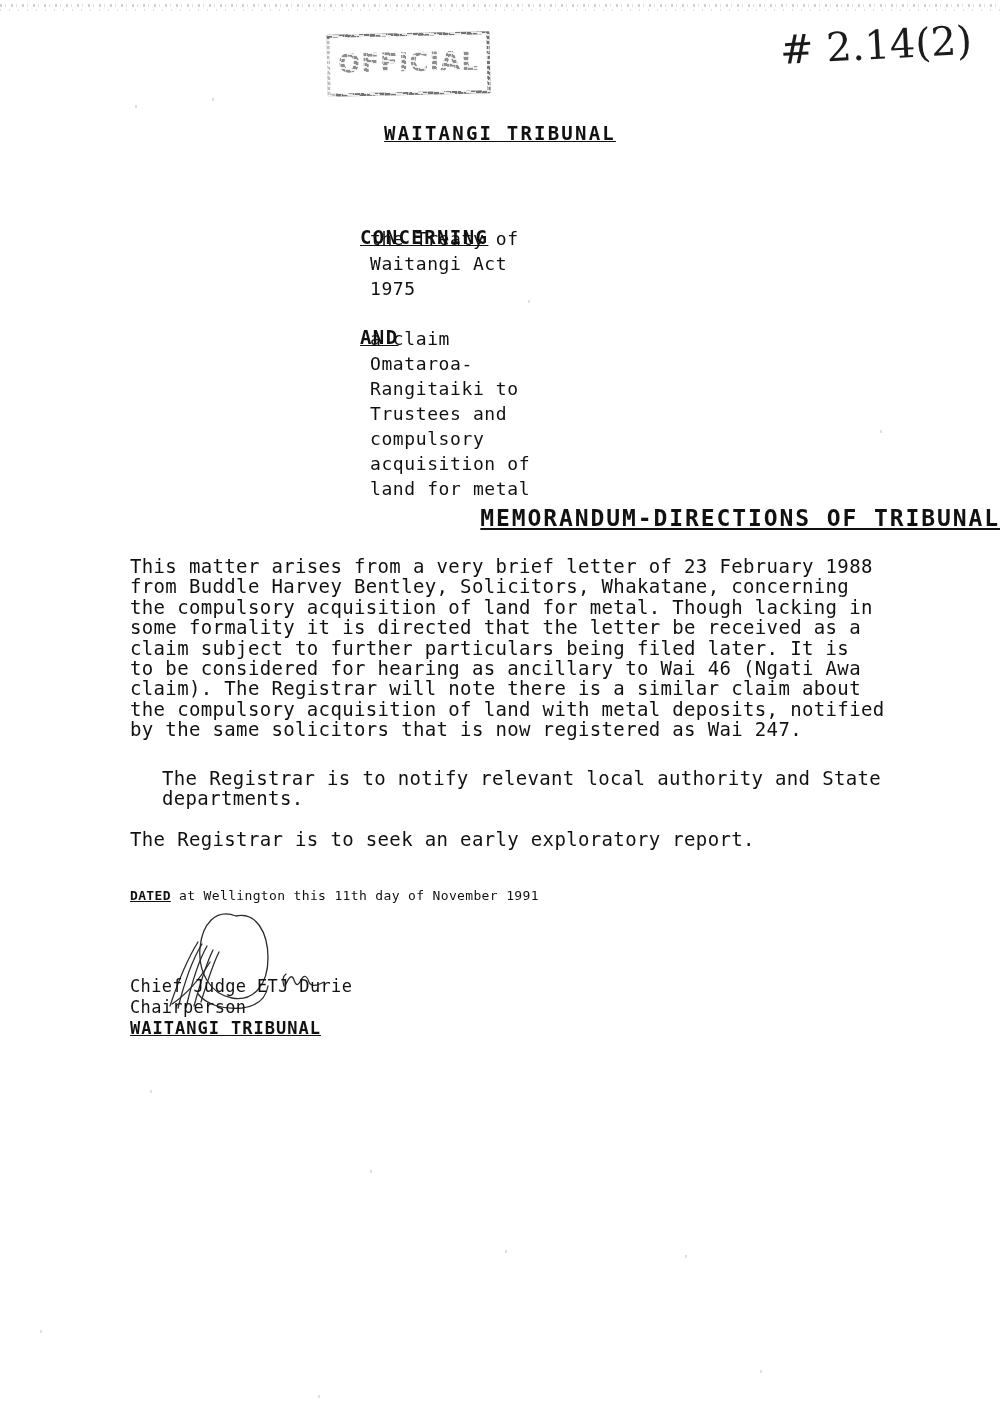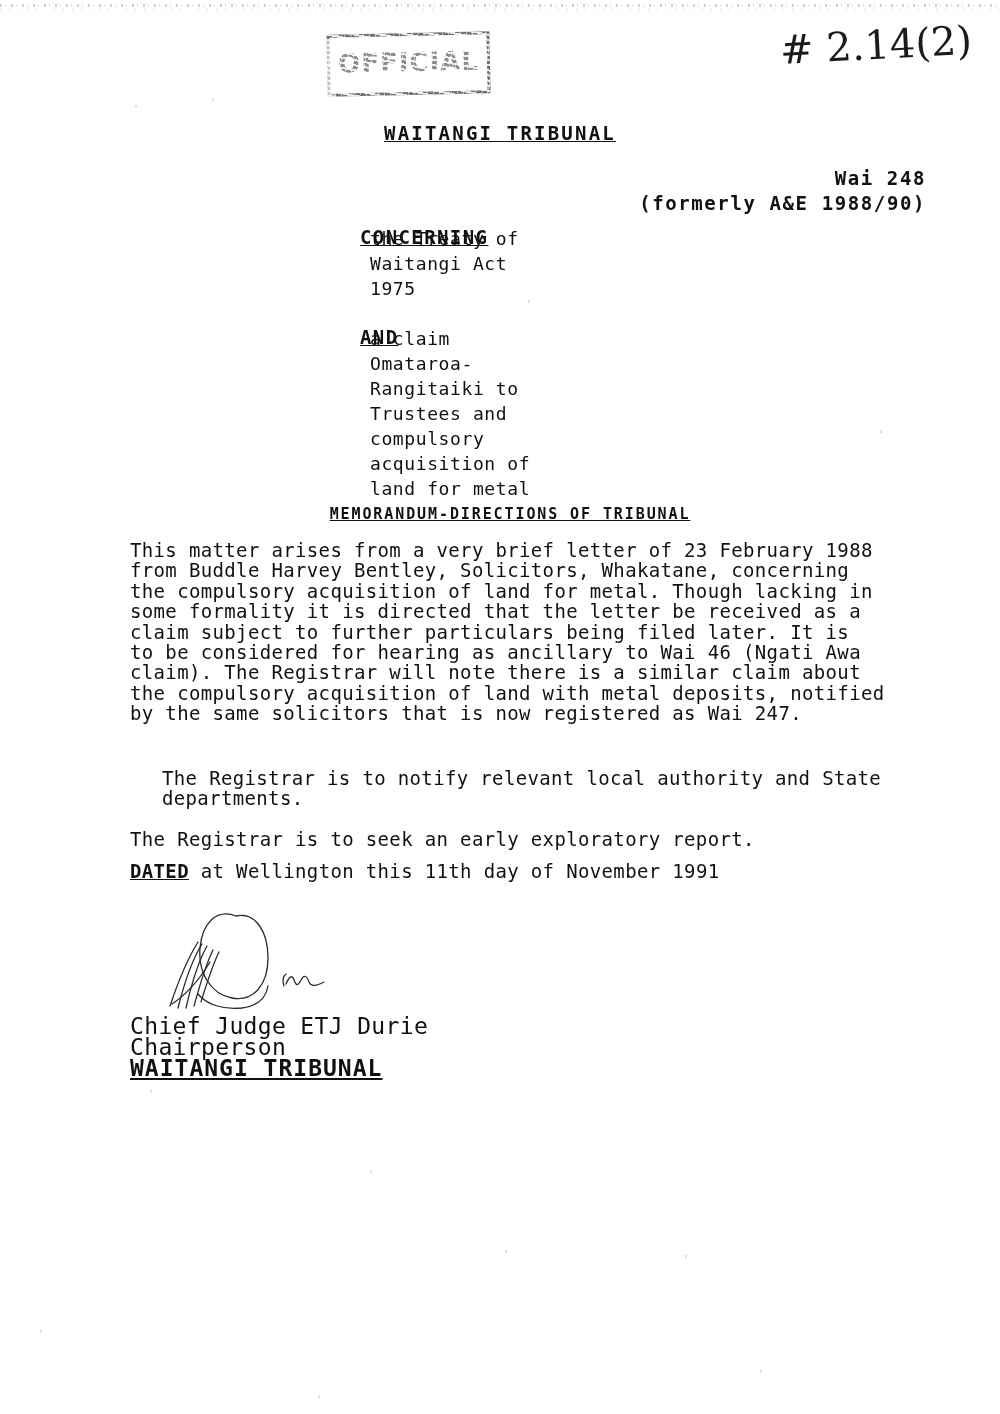--- a/index.html
+++ b/index.html
@@ -178,63 +178,63 @@
     font-size: 18px;
     line-height: 25px;
     letter-spacing: 0.6px;
     white-space: pre-line;
   }
 
   .section-heading {
     position: absolute;
     left: 0; right: 0;
     top: 505px;
-    text-align: center;
-    font-weight: 700;
-    font-size: 15px;
+    text-align: right;
+    font-weight: 700;
+    font-size: 23px;
     letter-spacing: 1.9px;
     padding-left: 20px;
   }
   .section-heading span { text-decoration: underline; }
 
   .body-para {
     position: absolute;
     left: 130px;
     width: 800px;
     font-size: 19px;
     line-height: 20.4px;
     letter-spacing: 0.35px;
     white-space: pre-line;
   }
 
   .dated-line {
     position: absolute;
     left: 130px;
-    top: 860px;
-    font-size: 19px;
+    top: 888px;
+    font-size: 13px;
     letter-spacing: 0.35px;
     white-space: nowrap;
   }
   .dated-line .b { font-weight: 700; text-decoration: underline; }
 
   
   .signature {
     position: absolute;
     left: 158px;
     top: 898px;
     width: 220px;
     height: 120px;
     pointer-events: none;
   }
 
   .sign-block {
     position: absolute;
     left: 130px;
-    top: 1016px;
-    font-size: 23px;
+    top: 976px;
+    font-size: 17px;
     line-height: 21px;
     letter-spacing: 0.35px;
   }
   .sign-block .org {
     font-weight: 700;
     text-decoration: underline;
     letter-spacing: 1px;
   }
 </style>
 </head>
@@ -261,24 +261,20 @@
   <div class="stamp">
     <div class="stamp-box"></div>
     <div class="stamp-text">OFFICIAL</div>
     <div class="stamp-mottle"></div>
   </div>
 
   <div class="hand-ref"># 2.14(2)</div>
 
   <div class="doc-title"><span>WAITANGI TRIBUNAL</span></div>
 
-  <div class="case-no">
-    <div>Wai 248</div>
-    <div>(formerly A&amp;E 1988/90)</div>
-  </div>
 
   <div class="party-block" style="top:226px;">
     <div class="party-row">
       <div class="party-label"><span>CONCERNING</span></div>
       <div class="party-value">the Treaty of
 Waitangi Act
 1975</div>
     </div>
   </div>
 
@@ -290,21 +286,21 @@
 Rangitaiki to
 Trustees and
 compulsory
 acquisition of
 land for metal</div>
     </div>
   </div>
 
   <div class="section-heading"><span>MEMORANDUM-DIRECTIONS OF TRIBUNAL</span></div>
 
-  <div class="body-para" style="top:540px;">This matter arises from a very brief letter of 23 February 1988
+  <div class="body-para" style="top:556px;">This matter arises from a very brief letter of 23 February 1988
 from Buddle Harvey Bentley, Solicitors, Whakatane, concerning
 the compulsory acquisition of land for metal.  Though lacking in
 some formality it is directed that the letter be received as a
 claim subject to further particulars being filed later.  It is
 to be considered for hearing as ancillary to Wai 46 (Ngati Awa
 claim).  The Registrar will note there is a similar claim about
 the compulsory acquisition of land with metal deposits, notified
 by the same solicitors that is now registered as Wai 247.</div>
   <div class="body-para" style="top:768px;margin-left:32px;">The Registrar is to notify relevant local authority and State
 departments.</div>

